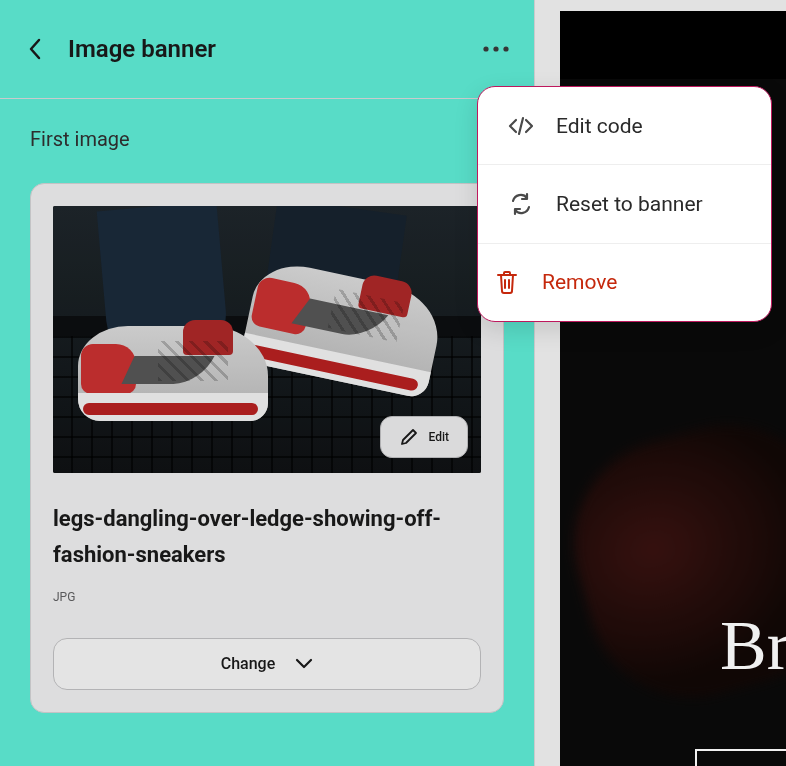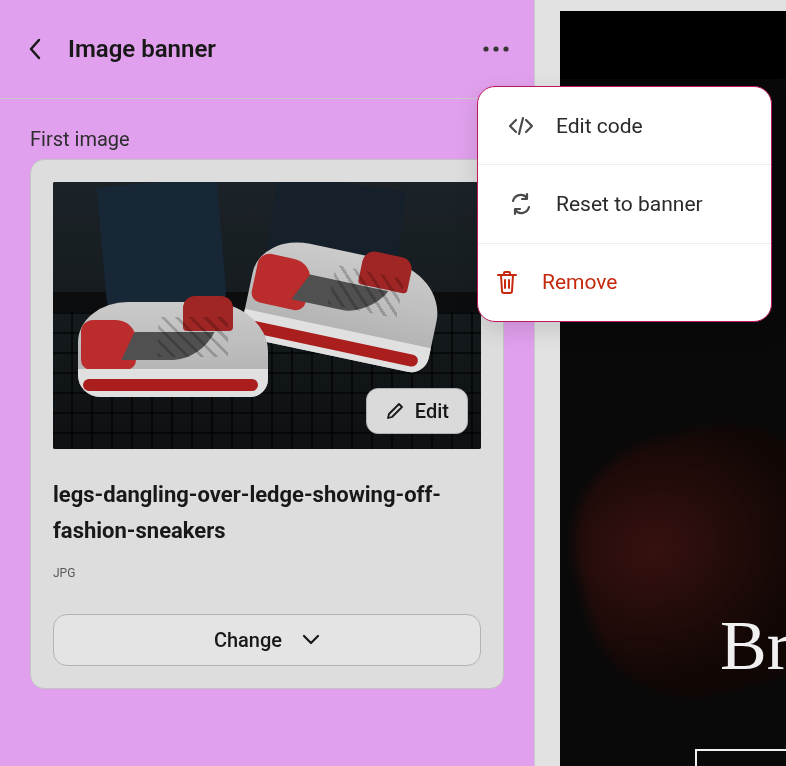--- a/index.html
+++ b/index.html
@@ -17,21 +17,21 @@
       background: rgba(0,0,0,0.06);
       z-index: 5;
       pointer-events: none;
     }
     .sidebar {
       position: absolute;
       left: 0;
       top: 0;
       width: 535px;
       height: 766px;
-      background: #f0abfc;
+      background: #5eead4;
       border-right: 1px solid #d7d7d9;
     }
     .header {
       height: 99px;
       display: flex;
       align-items: center;
       padding: 0 18px;
       border-bottom: 1px solid #d7d7d9;
       gap: 18px;
     }
@@ -56,21 +56,21 @@
       align-items: center;
       justify-content: center;
       cursor: pointer;
     }
     .content {
       padding: 28px 30px;
     }
     .section-label {
       font-size: 20px;
       color: #303030;
-      margin-bottom: 8px;
+      margin-bottom: 32px;
     }
     .image-card {
       background: #ebebec;
       border: 1px solid #d0d0d2;
       border-radius: 14px;
       padding: 22px;
     }
     .image-preview {
       position: relative;
       width: 100%;
@@ -83,21 +83,21 @@
       position: absolute;
       right: 13px;
       bottom: 15px;
       background: #e8e8e9;
       border: 1px solid #bdbdbf;
       border-radius: 12px;
       padding: 10px 18px;
       display: flex;
       align-items: center;
       gap: 10px;
-      font-size: 20px;
+      font-size: 12px;
       font-weight: 500;
       color: #1a1a1a;
       cursor: pointer;
     }
     .image-name {
       margin-top: 28px;
       font-size: 22px;
       font-weight: 700;
       color: #1a1a1a;
       line-height: 1.65;
@@ -112,21 +112,21 @@
       margin-top: 34px;
       width: 100%;
       height: 52px;
       background: #f3f3f3;
       border: 1px solid #bfbfc1;
       border-radius: 14px;
       display: flex;
       align-items: center;
       justify-content: center;
       gap: 20px;
-      font-size: 20px;
+      font-size: 16px;
       font-weight: 500;
       color: #1a1a1a;
       cursor: pointer;
     }
 
     .preview-pane {
       position: absolute;
       left: 560px;
       top: 11px;
       width: 226px;

